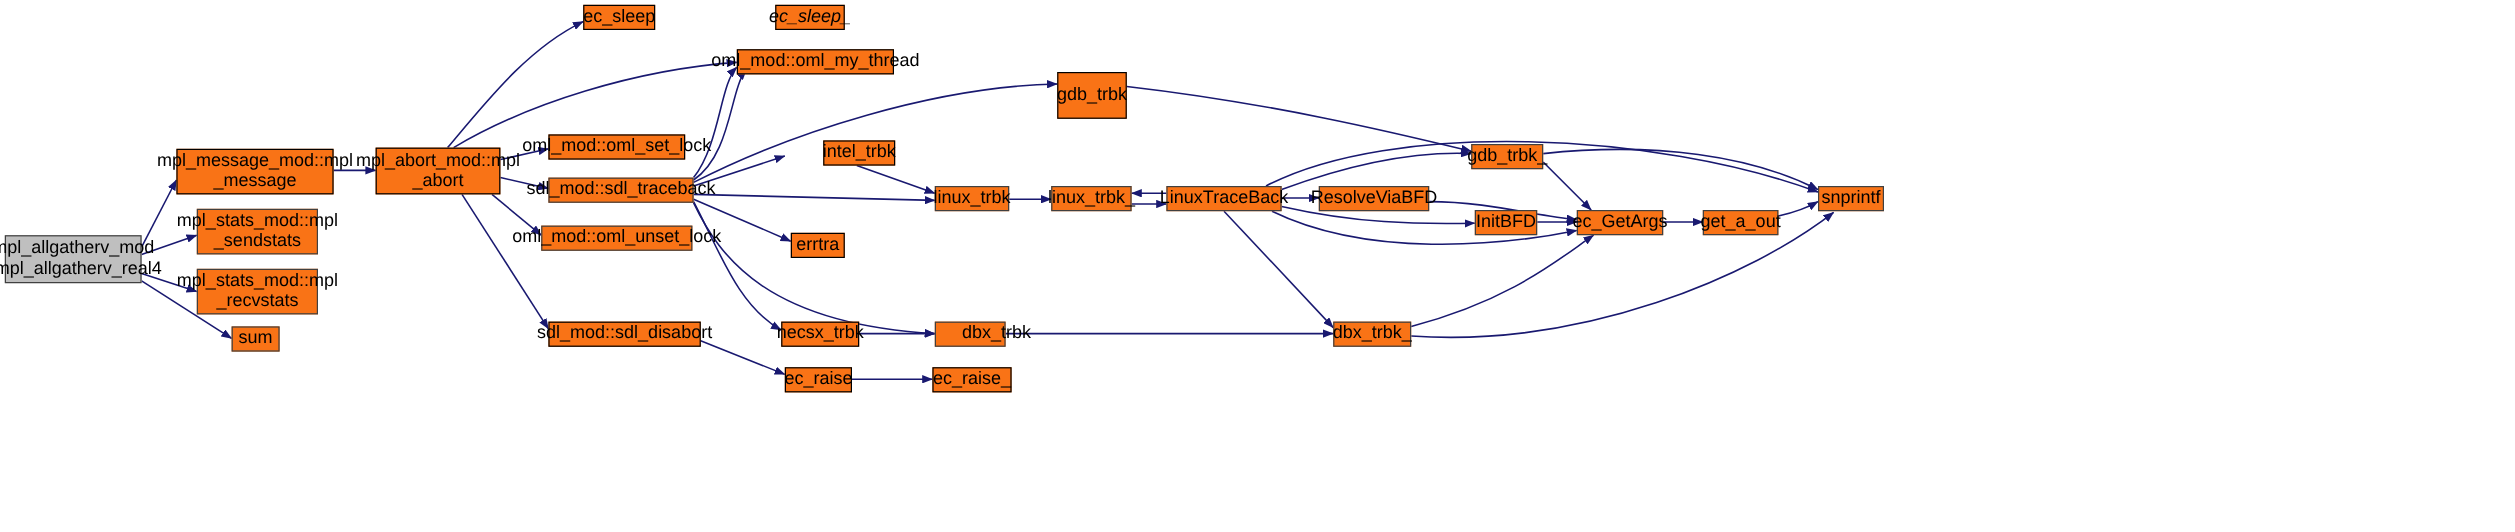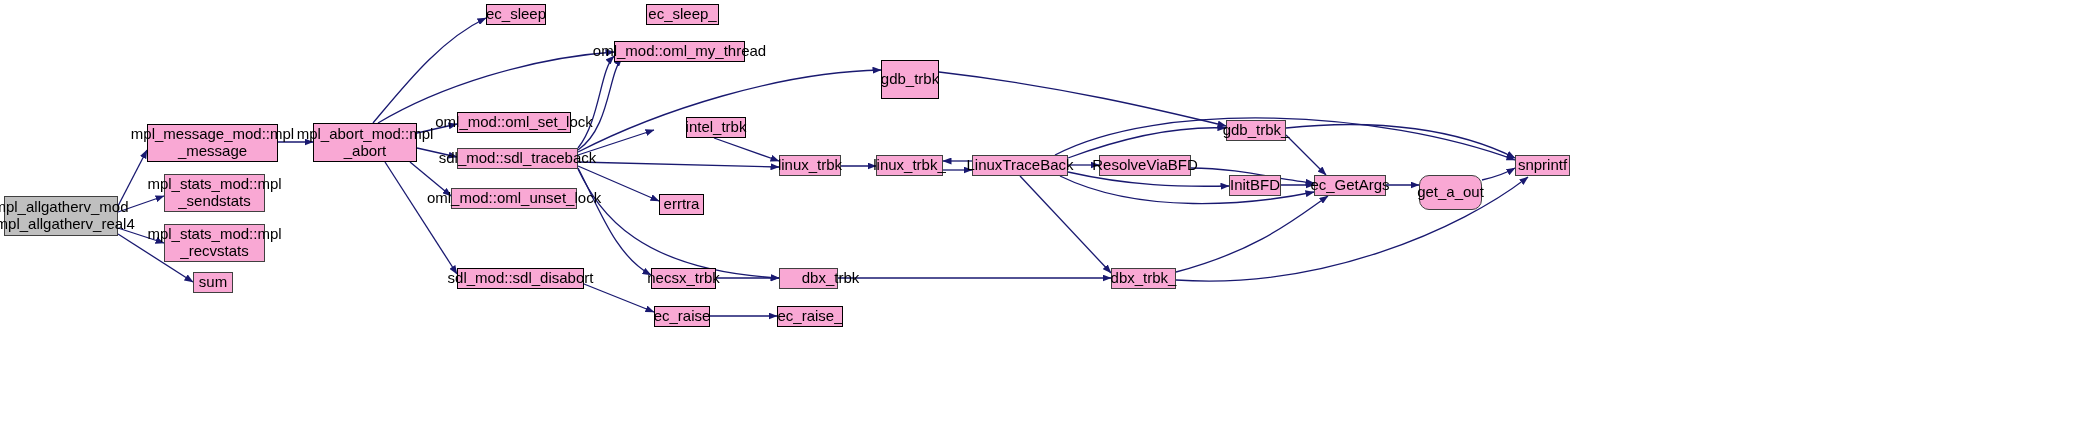--- a/index.html
+++ b/index.html
@@ -1,20 +1,20 @@
 <!DOCTYPE html>
 <html><head>
 <meta charset="utf-8">
 <style>
   html,body{margin:0;padding:0;background:#ffffff;}
   #canvas{position:relative;width:2096px;height:443px;background:#ffffff;
           font-family:"Liberation Sans","DejaVu Sans",sans-serif;overflow:hidden;}
   svg#edges{position:absolute;left:0;top:0;width:2096px;height:443px;}
   .node{position:absolute;box-sizing:border-box;border:1px solid #000000;
-        background:#f9a8d4;color:#000000;display:flex;align-items:center;
+        background:#f97316;color:#000000;display:flex;align-items:center;
         justify-content:center;text-align:center;line-height:1.12;
         font-size:15px;white-space:pre-line;letter-spacing:0px;}
   .node.thick{border:1.6px solid #404040;}
   .node.root{background:#bfbfbf;border:1.6px solid #404040;}
 </style>
 </head>
 <body>
 
 <div id="canvas">
   <svg id="edges" xmlns="http://www.w3.org/2000/svg">
@@ -74,37 +74,37 @@
       <div class="node" style="left: 147px; top: 124px; width: 131px; height: 38px;">mpl_message_mod::mpl
 _message</div>
       <div class="node thick" style="left: 164px; top: 174px; width: 101px; height: 38px;">mpl_stats_mod::mpl
 _sendstats</div>
       <div class="node thick" style="left: 164px; top: 224px; width: 101px; height: 38px;">mpl_stats_mod::mpl
 _recvstats</div>
       <div class="node thick" style="left: 193px; top: 272px; width: 40px; height: 21px;">sum</div>
       <div class="node" style="left: 313px; top: 123px; width: 104px; height: 39px;">mpl_abort_mod::mpl
 _abort</div>
       <div class="node" style="left: 486px; top: 4px; width: 60px; height: 21px;">ec_sleep</div>
-      <div class="node" style="left: 646px; top: 4px; width: 73px; height: 21px;">ec_sleep_</div>
+      <div class="node" style="left: 646px; top: 4px; width: 58px; height: 21px; font-style: italic;">ec_sleep_</div>
       <div class="node" style="left: 614px; top: 41px; width: 131px; height: 21px;">oml_mod::oml_my_thread</div>
       <div class="node" style="left: 881px; top: 60px; width: 58px; height: 39px;">gdb_trbk</div>
       <div class="node" style="left: 457px; top: 112px; width: 114px; height: 21px;">oml_mod::oml_set_lock</div>
       <div class="node thick" style="left: 457px; top: 148px; width: 121px; height: 21px;">sdl_mod::sdl_traceback</div>
       <div class="node" style="left: 686px; top: 117px; width: 60px; height: 21px;">intel_trbk</div>
       <div class="node thick" style="left: 451px; top: 188px; width: 126px; height: 21px;">oml_mod::oml_unset_lock</div>
       <div class="node" style="left: 659px; top: 194px; width: 45px; height: 21px;">errtra</div>
       <div class="node" style="left: 457px; top: 268px; width: 127px; height: 21px;">sdl_mod::sdl_disabort</div>
       <div class="node" style="left: 651px; top: 268px; width: 65px; height: 21px;">necsx_trbk</div>
       <div class="node" style="left: 654px; top: 306px; width: 56px; height: 21px;">ec_raise</div>
       <div class="node" style="left: 777px; top: 306px; width: 66px; height: 21px;">ec_raise_</div>
       <div class="node thick" style="left: 779px; top: 155px; width: 62px; height: 21px;">linux_trbk</div>
       <div class="node thick" style="left: 876px; top: 155px; width: 67px; height: 21px;">linux_trbk_</div>
       <div class="node thick" style="left: 972px; top: 155px; width: 96px; height: 21px;">LinuxTraceBack</div>
       <div class="node thick" style="left: 1099px; top: 155px; width: 92px; height: 21px;">ResolveViaBFD</div>
       <div class="node thick" style="left: 1226px; top: 120px; width: 60px; height: 21px;">gdb_trbk_</div>
       <div class="node thick" style="left: 1229px; top: 175px; width: 52px; height: 21px;">InitBFD</div>
       <div class="node thick" style="left: 1314px; top: 175px; width: 72px; height: 21px;">ec_GetArgs</div>
-      <div class="node thick" style="left: 1419px; top: 175px; width: 63px; height: 35px; border-radius: 10px;">get_a_out</div>
+      <div class="node thick" style="left: 1419px; top: 175px; width: 63px; height: 21px;">get_a_out</div>
       <div class="node thick" style="left: 1515px; top: 155px; width: 55px; height: 21px;">snprintf</div>
       <div class="node thick" style="left: 779px; top: 268px; width: 59px; height: 21px; padding-left: 44px;">dbx_trbk</div>
       <div class="node thick" style="left: 1111px; top: 268px; width: 65px; height: 21px;">dbx_trbk_</div>
     </div>
 </div>
 
 </body></html>

